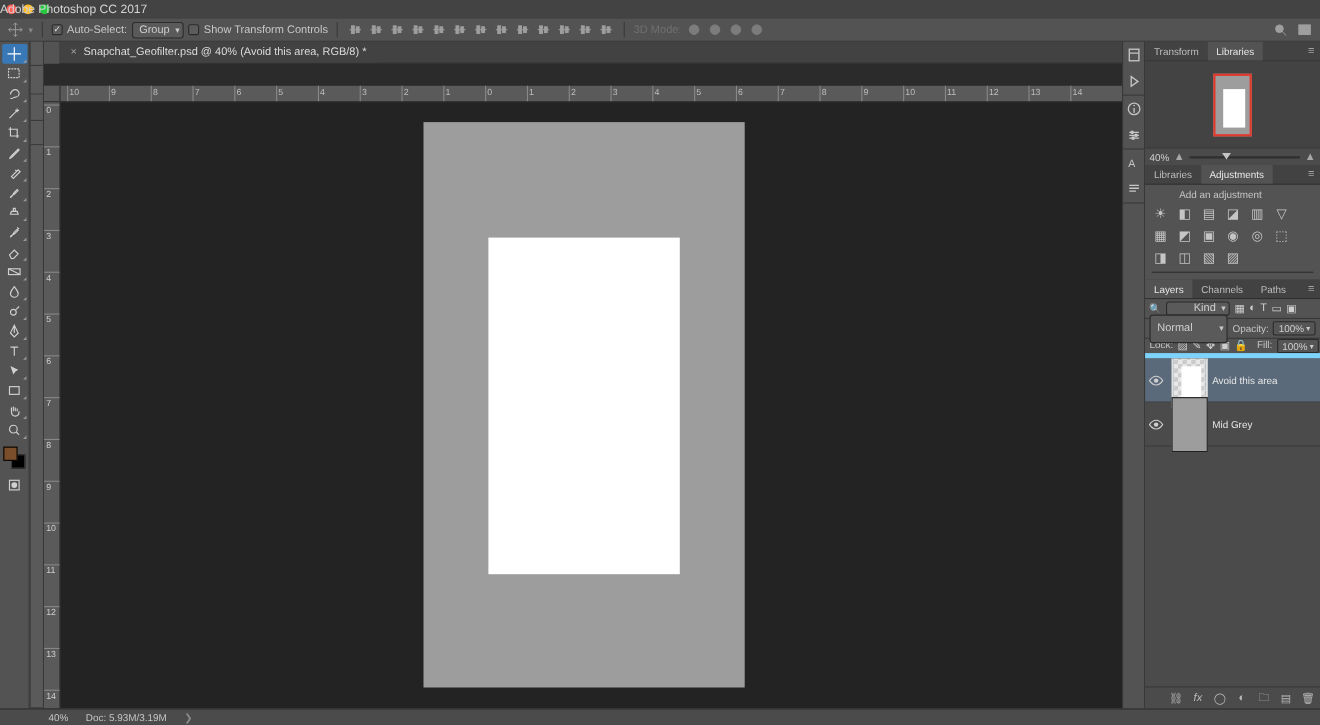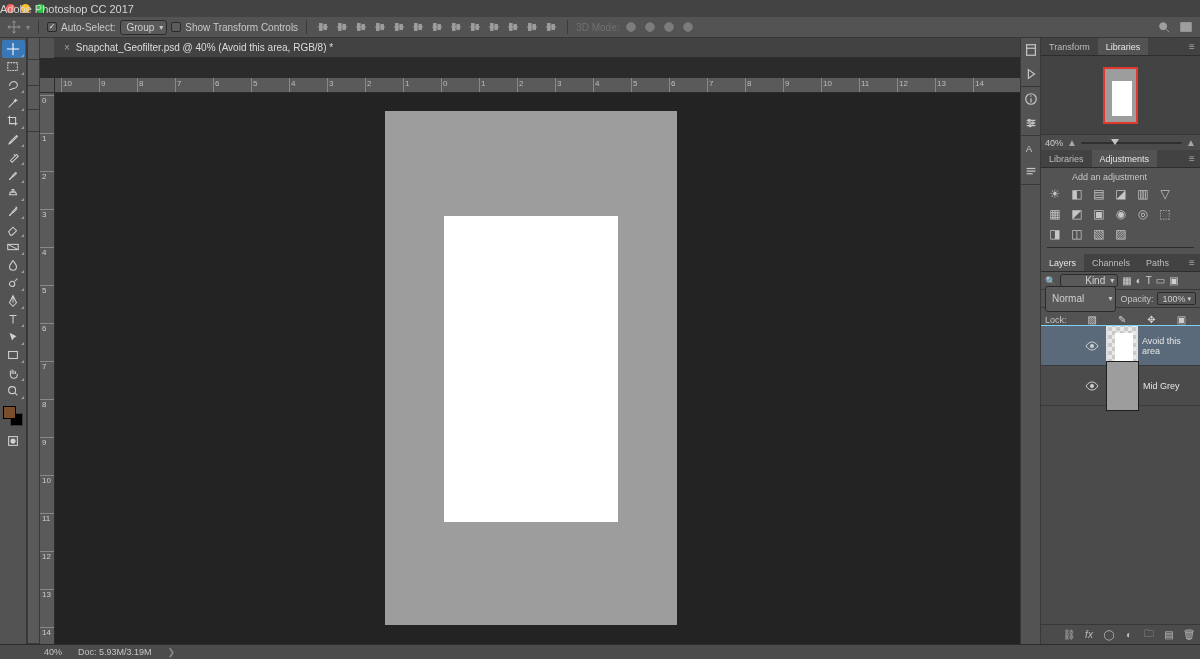--- a/index.html
+++ b/index.html
@@ -100,25 +100,25 @@
 .navslider .knob{position:absolute; left:30%; top:-3px; width:0;height:0; border-left:4px solid transparent; border-right:4px solid transparent; border-top:6px solid #c5c5c5;}
 .navfoot .mtn{font-size:10px;color:#a7a7a7;}
 
 .adjbody{padding:4px 6px 6px 6px;}
 .adjrow{display:flex; gap:6px; padding:3px 0; justify-content:flex-start; flex-wrap:wrap;}
 .adjrow span.adjicn{width:16px;height:14px; display:flex;align-items:center;justify-content:center;}
 .adjdivider{height:1px;background:#2d2d2d; margin-top:3px;}
 
 .layersopts{display:flex; align-items:center; height:18px; padding:0 4px; gap:4px; border-bottom:1px solid #383838;}
 .ldd{flex:0 0 auto;}
-.layersopts2{display:flex; align-items:flex-end; height:18px; padding:0 4px; gap:21px; border-bottom:1px solid #7dd3fc;}
+.layersopts2{display:flex; align-items:flex-start; height:18px; padding:0 4px; gap:4px; border-bottom:5px solid #7dd3fc;}
 .lblx{font-size:9px; color:#c5c5c5;}
 .valbox{background:#555; border:1px solid #2b2b2b; border-radius:2px; padding:0 4px; height:13px; display:flex;align-items:center; font-size:9px;}
 .layerslist{flex:1; overflow:hidden; background:#4b4b4b;}
-.layerrow{display:flex; align-items:center; height:40px; border-bottom:1px solid #3a3a3a;padding-left:41px;}
+.layerrow{display:flex; align-items:center; height:40px; border-bottom:1px solid #3a3a3a;}
 .layerrow.sel{background:#5a6a7a;}
 .eyecol{width:20px; display:flex;align-items:center;justify-content:center;}
 .lthumb{width:33px; height:50px; background:#9d9d9d; border:1px solid #1f1f1f; margin:0 4px; position:relative;}
 .lthumb.transparent{
   background:
     linear-gradient(45deg,#c9c9c9 25%,transparent 25%,transparent 75%,#c9c9c9 75%),
     linear-gradient(45deg,#c9c9c9 25%,#e8e8e8 25%,#e8e8e8 75%,#c9c9c9 75%);
   background-size:8px 8px; background-position:0 0,4px 4px;
 }
 .lthumb .innerwhite{position:absolute; left:7px; top:10px; width:18px; height:30px; background:#fff;}

